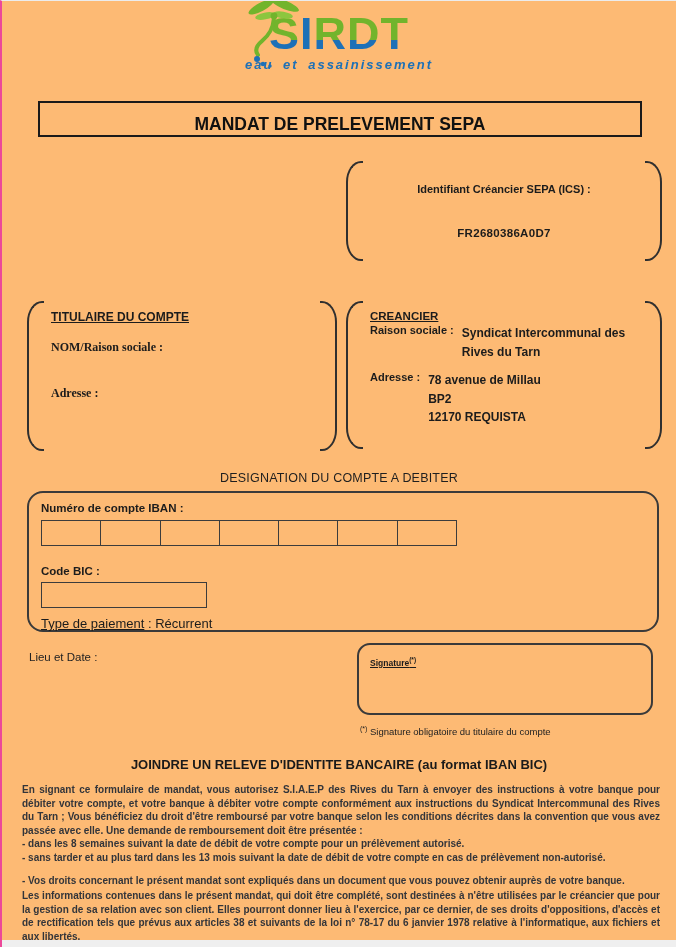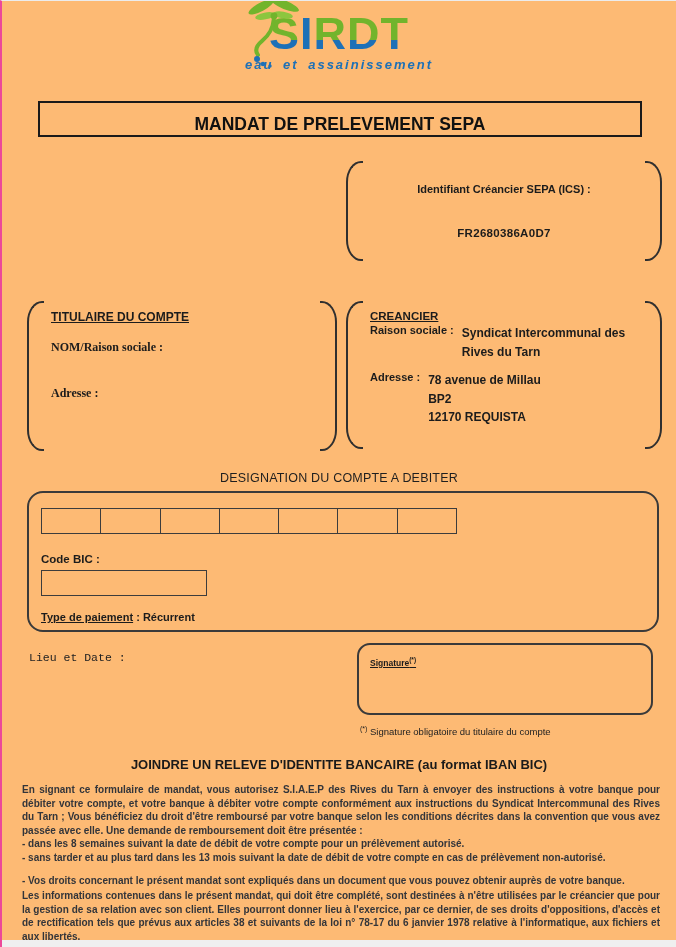--- a/index.html
+++ b/index.html
@@ -58,25 +58,25 @@
     position:absolute;left:25px;top:490px;width:632px;height:141px;
     border:2px solid #3a3a3a;border-radius:16px;box-sizing:border-box;
     padding:9px 12px;
   }
   .iban-label{font-size:11.5px;font-weight:bold;color:#1c1c1c;}
   .iban-grid{margin-top:6px;display:flex;width:416px;height:26px;border:1.6px solid #3c3c3c;box-sizing:border-box;}
   .iban-cell{flex:1;border-left:1.4px solid #3c3c3c;}
   .iban-cell:first-child{border-left:none;}
   .bic-label{margin-top:19px;font-size:11.5px;font-weight:bold;color:#1c1c1c;}
   .bic-box{margin-top:5px;width:166px;height:26px;border:1.6px solid #3c3c3c;box-sizing:border-box;}
-  .payment-line{margin-top:15px;font-size:11px;font-weight:bold;color:#1c1c1c;}
+  .payment-line{margin-top:8px;font-size:13px;font-weight:normal;color:#1c1c1c;}
   .payment-line .u{text-decoration:underline;}
 
   
-  .lieu-date{position:absolute;left:27px;top:650px;font-size:11.5px;color:#222;font-family:Liberation Mono, monospace;}
+  .lieu-date{position:absolute;left:27px;top:650px;font-size:11.5px;color:#222;}
   .sig-box{
     position:absolute;left:355px;top:642px;width:296px;height:72px;
     border:2px solid #3a3a3a;border-radius:13px;box-sizing:border-box;padding:7px 11px;
   }
   .sig-label{font-size:8.5px;font-weight:bold;text-decoration:underline;color:#1c1c1c;}
   .sig-label sup{font-size:6.5px;text-decoration:none;}
   .footnote{position:absolute;left:358px;top:724px;font-size:9.5px;color:#222;}
   .footnote sup{font-size:7px;}
 
   
@@ -153,20 +153,21 @@
         <span class="kv-value">78 avenue de Millau
 BP2
 12170 REQUISTA</span>
       </div>
     </div>
   </div>
 
   <div class="designation-heading">DESIGNATION DU COMPTE A DEBITER</div>
 
   <div class="account-box">
+    <div class="iban-label">Numéro de compte IBAN :</div>
     <div class="iban-grid">
         <div class="iban-cell"></div>
         <div class="iban-cell"></div>
         <div class="iban-cell"></div>
         <div class="iban-cell"></div>
         <div class="iban-cell"></div>
         <div class="iban-cell"></div>
         <div class="iban-cell"></div>
       </div>
     <div class="bic-label">Code BIC :</div>

